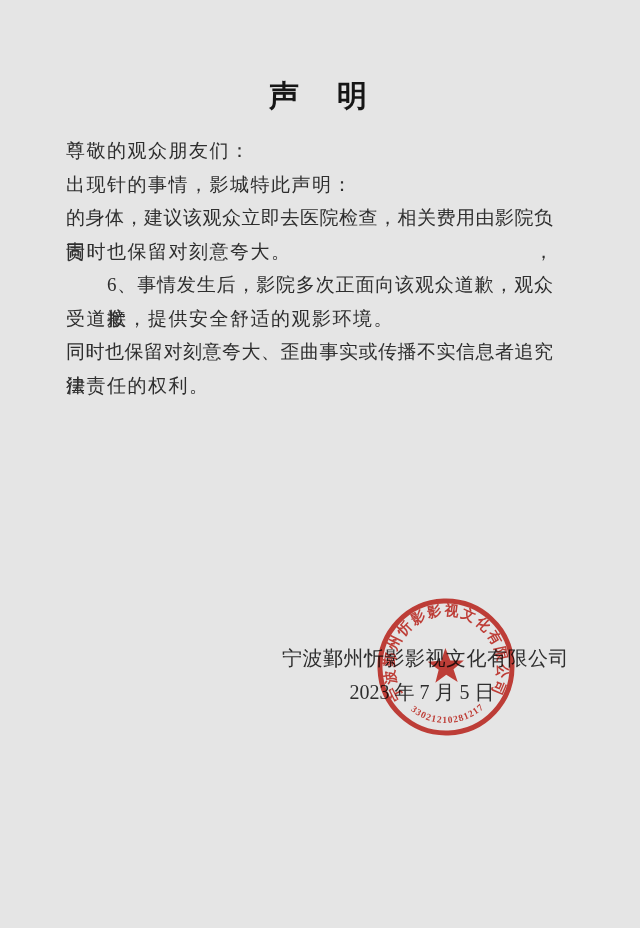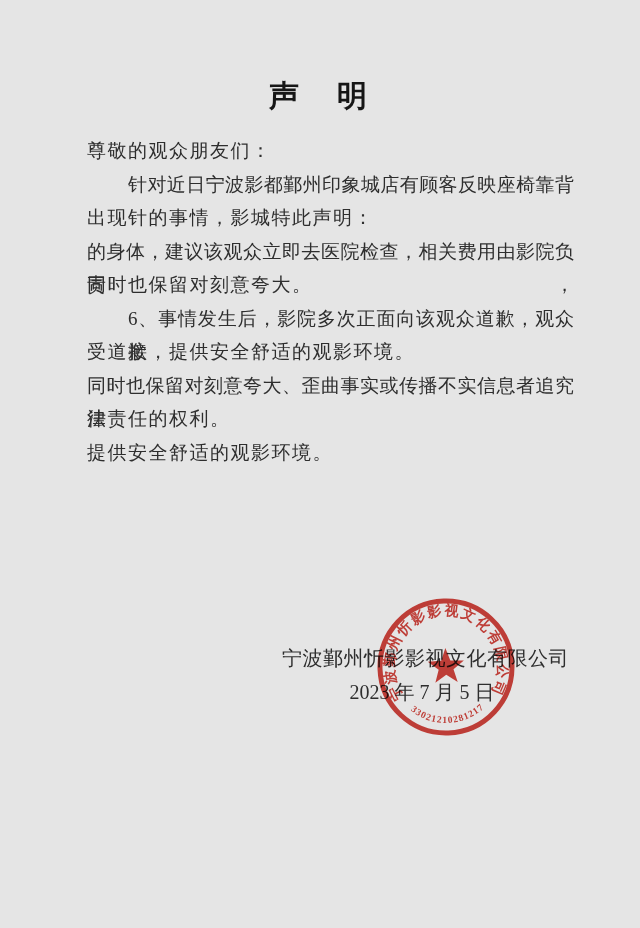--- a/index.html
+++ b/index.html
@@ -23,21 +23,21 @@
     width: 100%;
     text-align: center;
     font-size: 30px;
     font-weight: bold;
     color: #161616;
     letter-spacing: 4px;
   }
   .doc-body {
     position: absolute;
     top: 134px;
-    left: 87px;
+    left: 66px;
     width: 487px;
   }
   .bline {
     height: 33.5px;
     line-height: 33.5px;
     font-size: 19px;
     letter-spacing: 1.5px;
     white-space: nowrap;
     color: #2e2e2e;
   }
@@ -88,29 +88,27 @@
 </style>
 </head>
 <body>
 
 <div class="page">
 
   <div class="doc-title">声　明</div>
 
   <div class="doc-body" id="doc-body">
       <div class="bline">尊敬的观众朋友们：</div>
-      <div class="bline indent justify">针对近日宁波影都鄞州印象城店有顾客反映座椅靠背</div>
       <div class="bline">出现针的事情，影城特此声明：</div>
       <div class="bline justify">的身体，建议该观众立即去医院检查，相关费用由影院负责，</div>
       <div class="bline">同时也保留对刻意夸大。</div>
       <div class="bline indent justify">6、事情发生后，影院多次正面向该观众道歉，观众接</div>
       <div class="bline">受道歉，提供安全舒适的观影环境。</div>
       <div class="bline justify">同时也保留对刻意夸大、歪曲事实或传播不实信息者追究法</div>
       <div class="bline">律责任的权利。</div>
-      <div class="bline">提供安全舒适的观影环境。</div>
     </div>
 
   <div class="signature">
     <div class="company">宁波鄞州忻影影视文化有限公司</div>
     <div class="date">2023 年 7 月 5 日</div>
   </div>
 
   <svg class="seal" viewBox="0 0 160 160" aria-hidden="true">
     <defs>
       <path id="sealArcTop" d="M 37.4,109.8 A 52,52 0 1 1 122.6,109.8" fill="none"></path>

